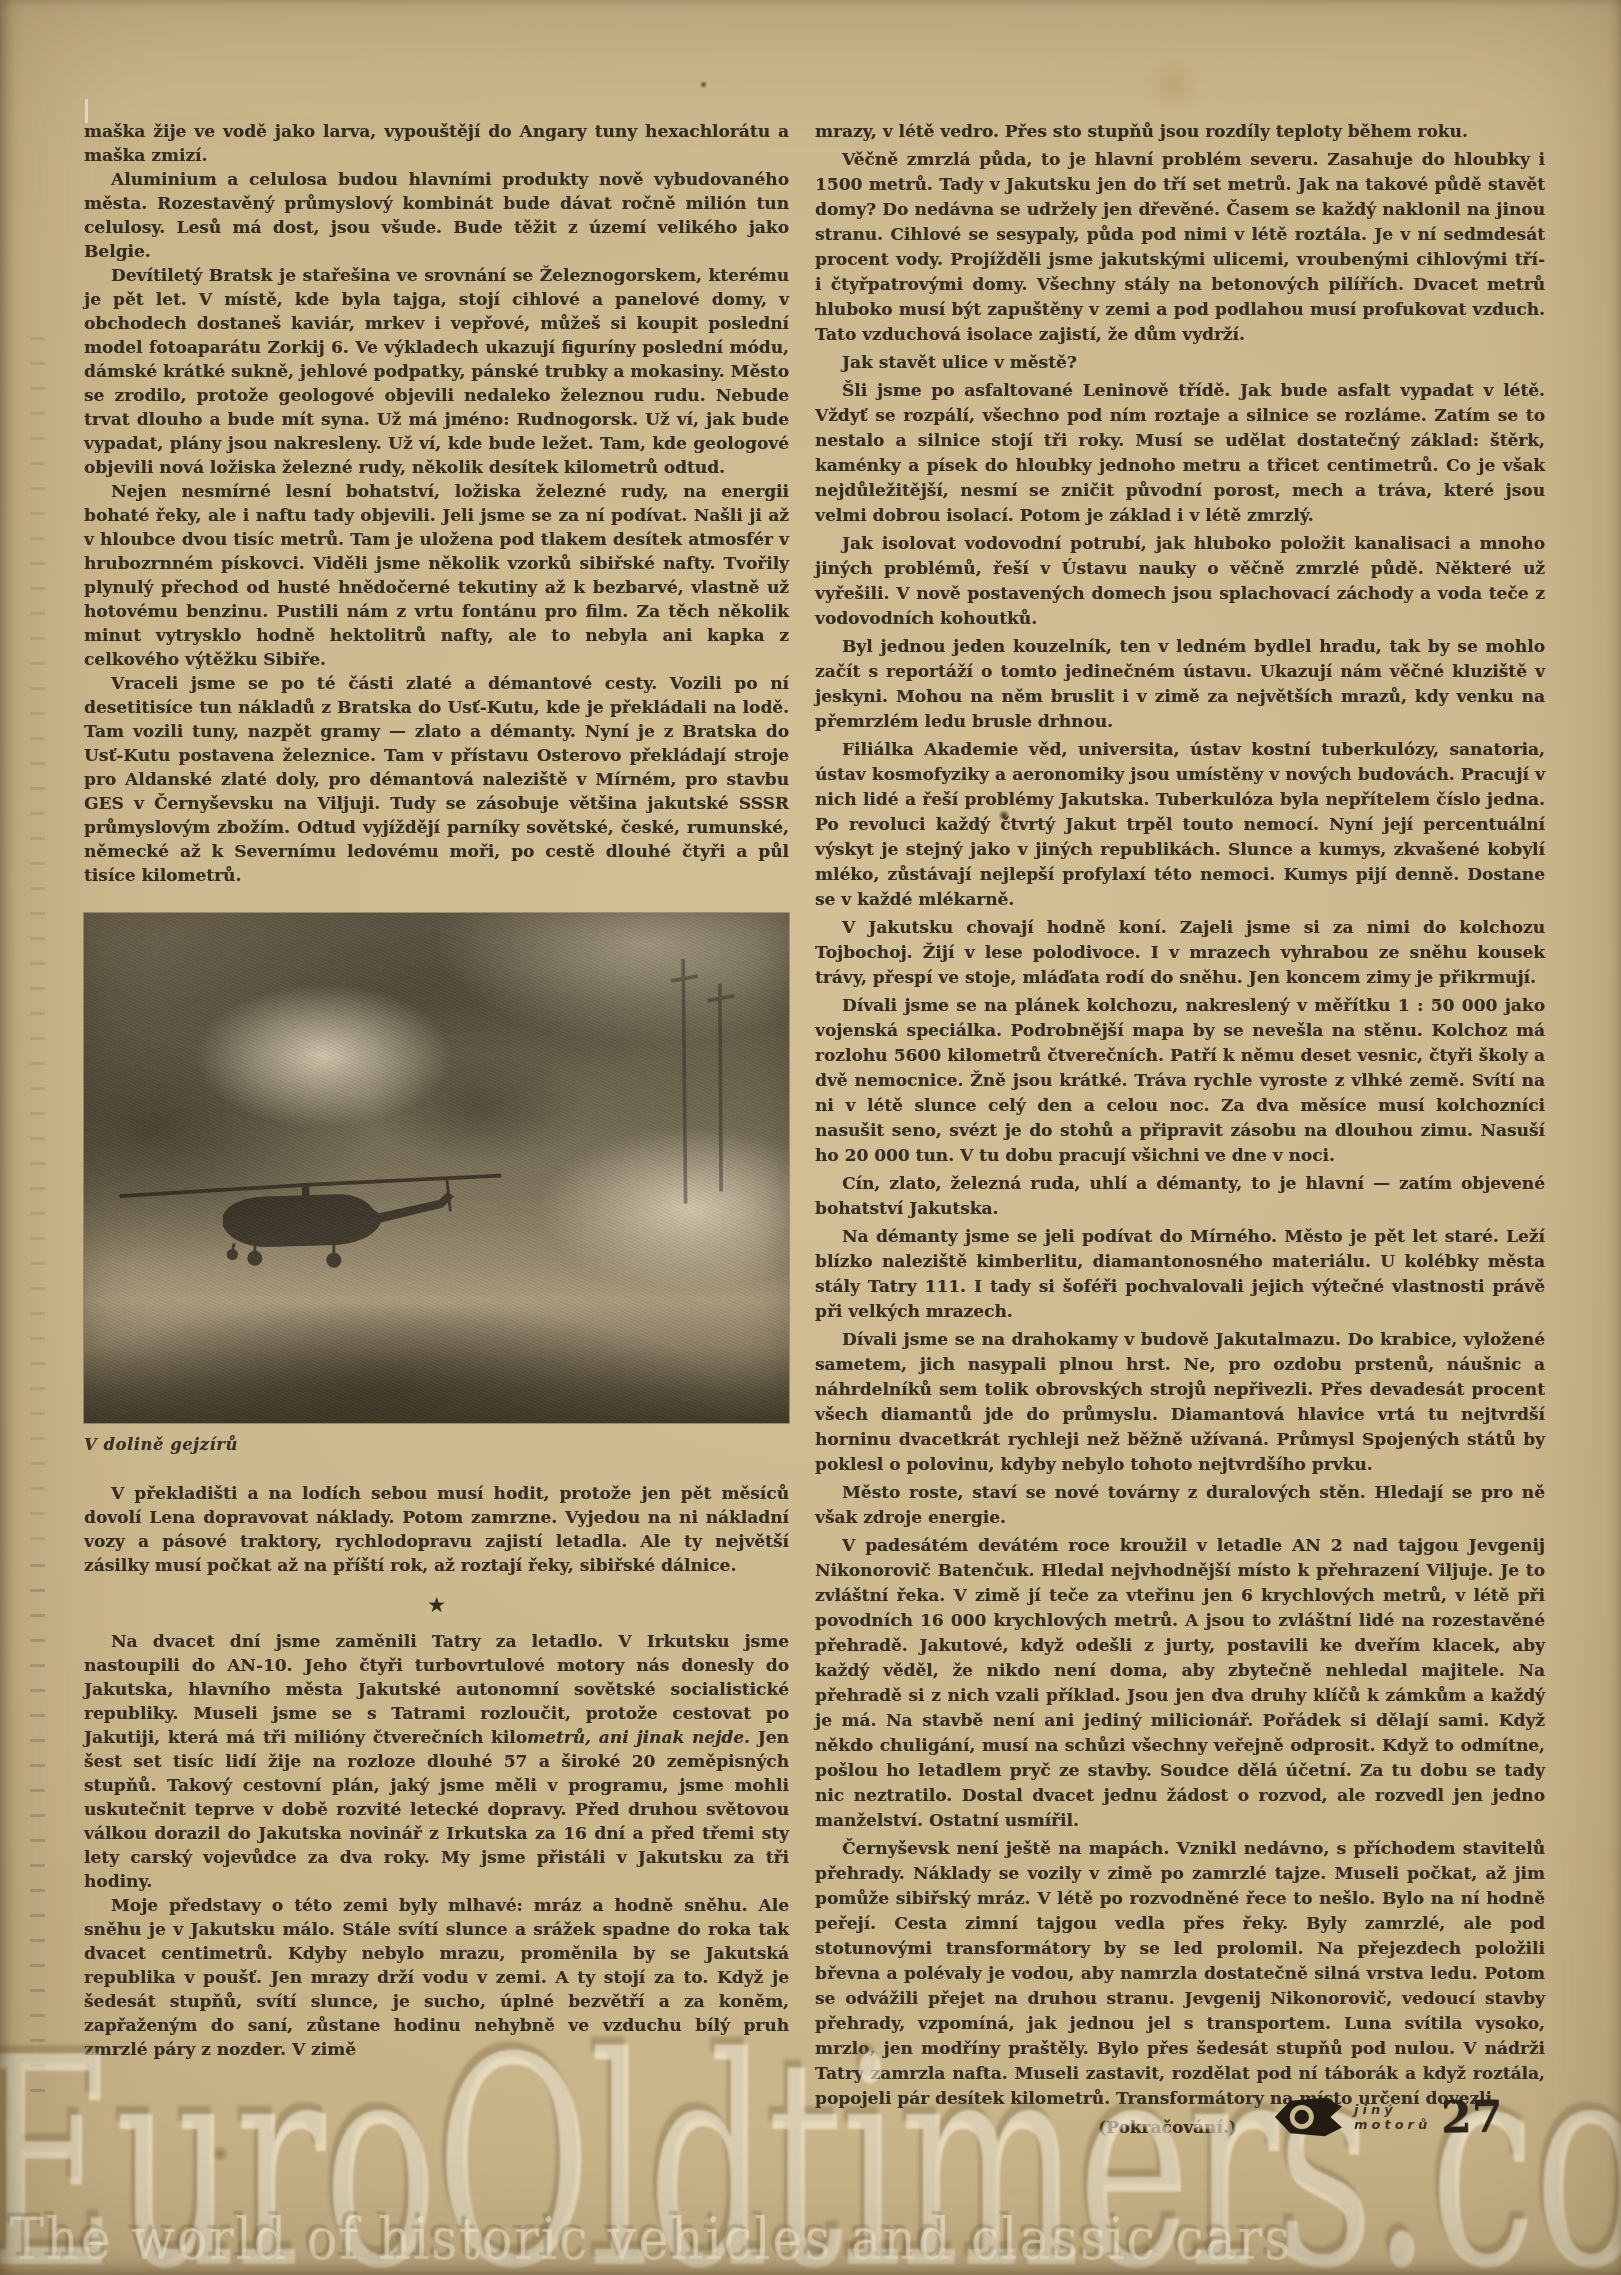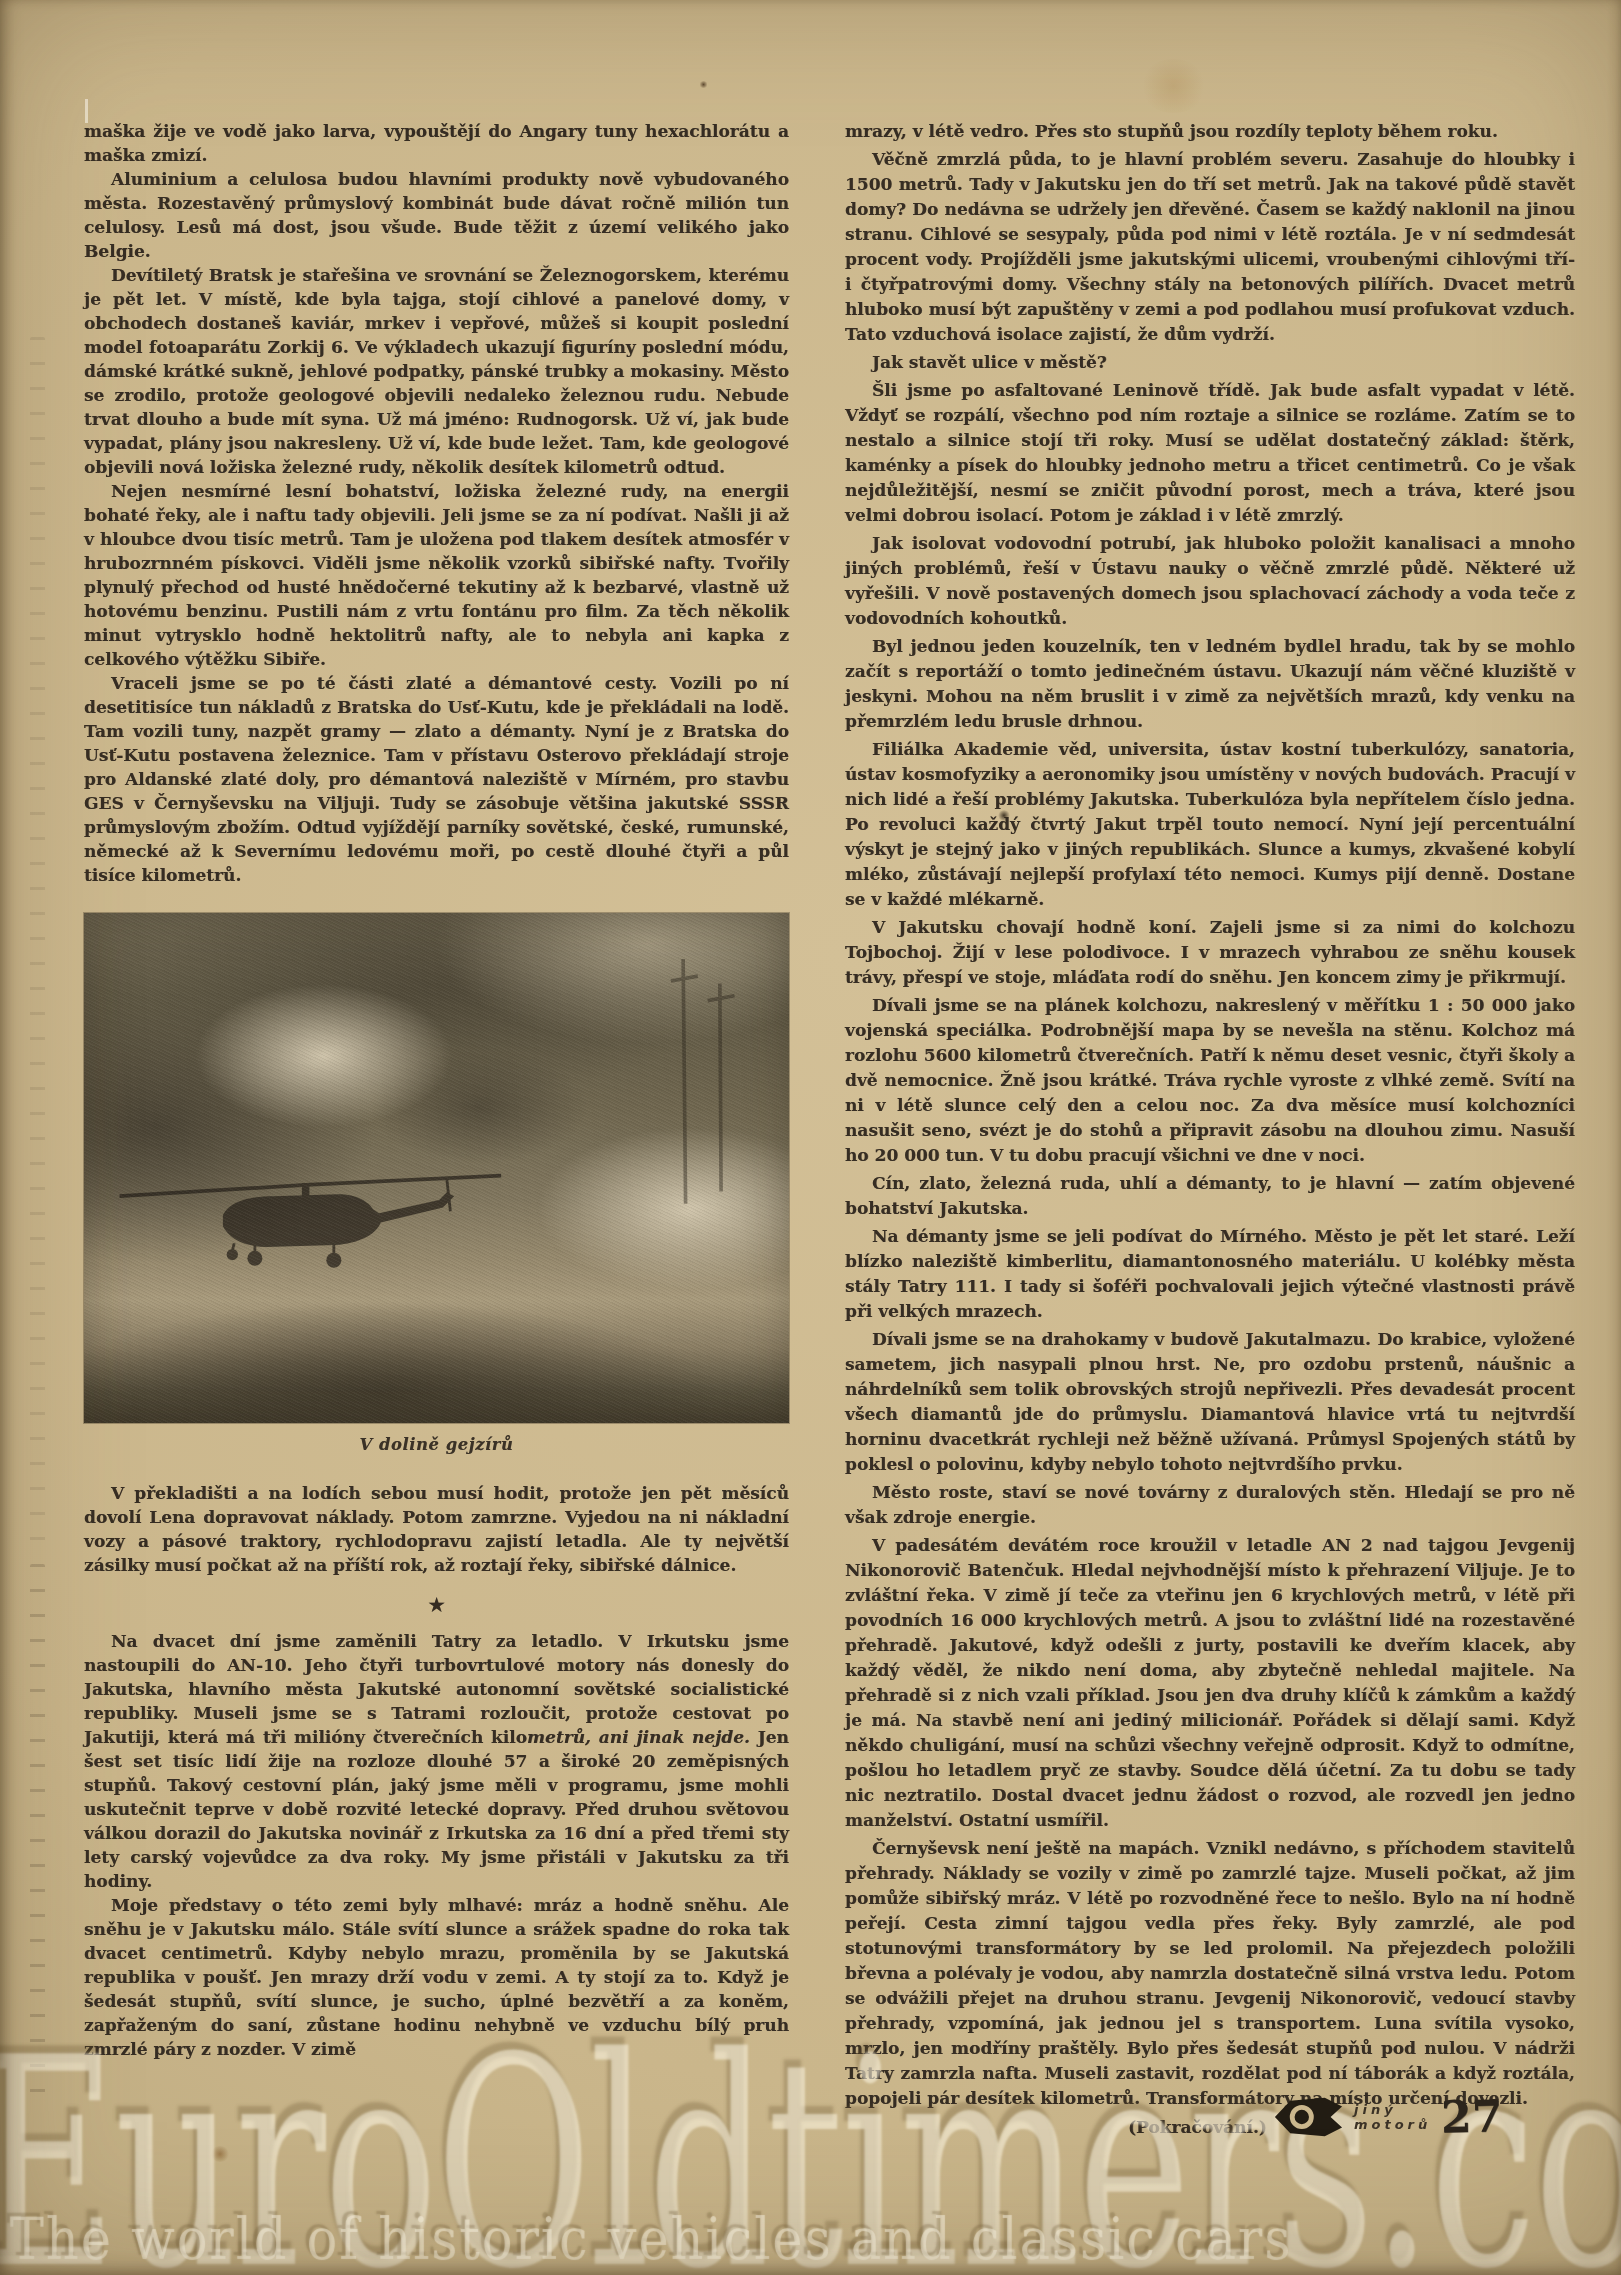--- a/index.html
+++ b/index.html
@@ -20,21 +20,21 @@
       inset -6px 0 14px -6px rgba(70,52,28,.35),
       inset 0 -10px 18px -6px rgba(70,52,28,.42);
   }
   .col{
     position:absolute;top:119px;color:#362d23;
     font-size:17px;line-height:24px;text-align:justify;font-weight:bold;
     text-shadow:0.3px 0.4px 0.5px rgba(54,45,35,.5);
     hyphens:auto;
   }
   .col-left{left:84px;width:705px;}
-  .col-right{left:845px;width:730px;line-height:25px;}
+  .col-right{left:815px;width:730px;line-height:25px;}
   .para{margin:0;text-indent:27px;}
   .col-right .para{margin-bottom:3px;}
   .noindent{text-indent:0;}
   .photo{
     position:relative;width:705px;height:510px;margin:26px 0 8px;
     background:
       radial-gradient(26% 20% at 34% 28%, rgba(212,201,176,.95) 0%, rgba(212,201,176,0) 70%),
       radial-gradient(30% 22% at 86% 58%, rgba(216,205,180,.9) 0%, rgba(216,205,180,0) 72%),
       radial-gradient(40% 26% at 80% 6%, rgba(176,165,139,.8) 0%, rgba(176,165,139,0) 75%),
       radial-gradient(22% 16% at 56% 38%, rgba(60,54,42,.55) 0%, rgba(60,54,42,0) 70%),
@@ -45,21 +45,21 @@
     box-shadow:0 0 0 1px rgba(58,48,34,.35);
   }
   .photo::after{
     content:"";position:absolute;inset:0;pointer-events:none;
     background:repeating-linear-gradient(26deg, rgba(20,16,10,.06) 0 1px, rgba(255,250,235,.04) 1px 2px, transparent 2px 3px);
     box-shadow:inset 0 0 46px rgba(40,32,20,.3);
   }
   .heli{position:absolute;left:4%;top:47%;width:56%;height:auto;opacity:.88;}
   .poles{position:absolute;right:7%;top:9%;height:48%;opacity:.45;}
   .caption{
-    margin:10px 0 24px;text-align:center;text-indent:0;
+    margin:10px 0 24px;text-indent:0;
     font-style:italic;font-size:16.3px;letter-spacing:0.6px;color:#3a3126;font-weight:bold;
   }
   .star{
     text-align:center;font-size:18px;margin:16px 0 12px;color:#352c22;font-weight:bold;
   }
   .continuation{text-align:center;text-indent:0;margin-top:4px;padding-right:25px;}
   .footer{
     position:absolute;left:1273px;top:2091px;display:flex;align-items:center;gap:10px;z-index:7;
   }
   .logo-mark{display:block;}

